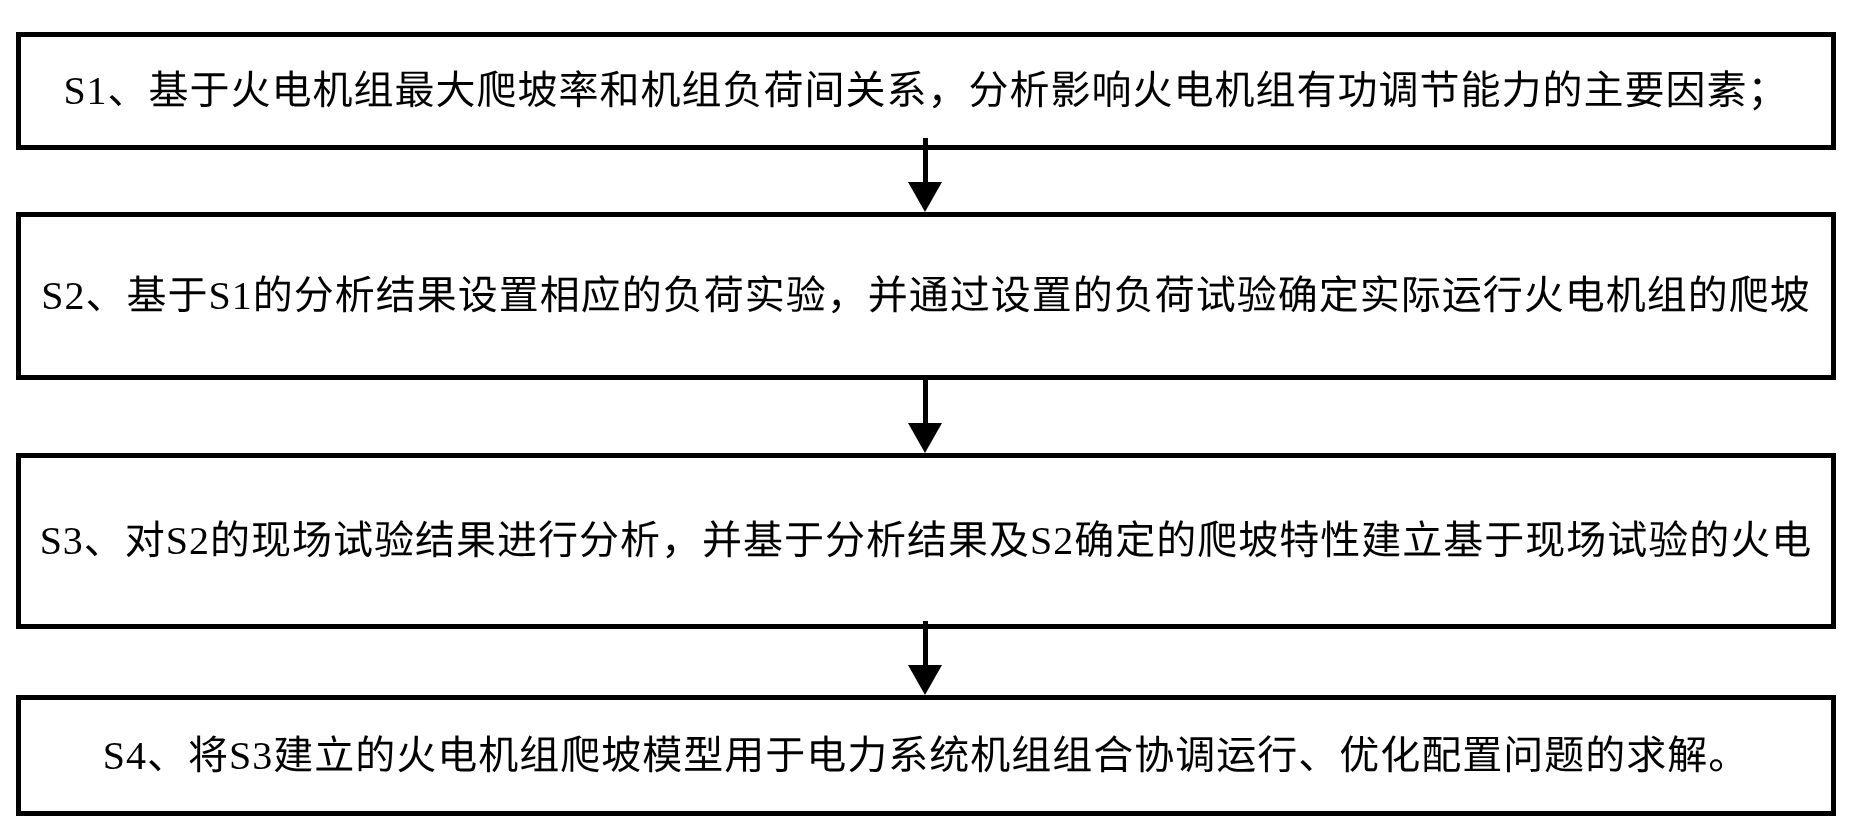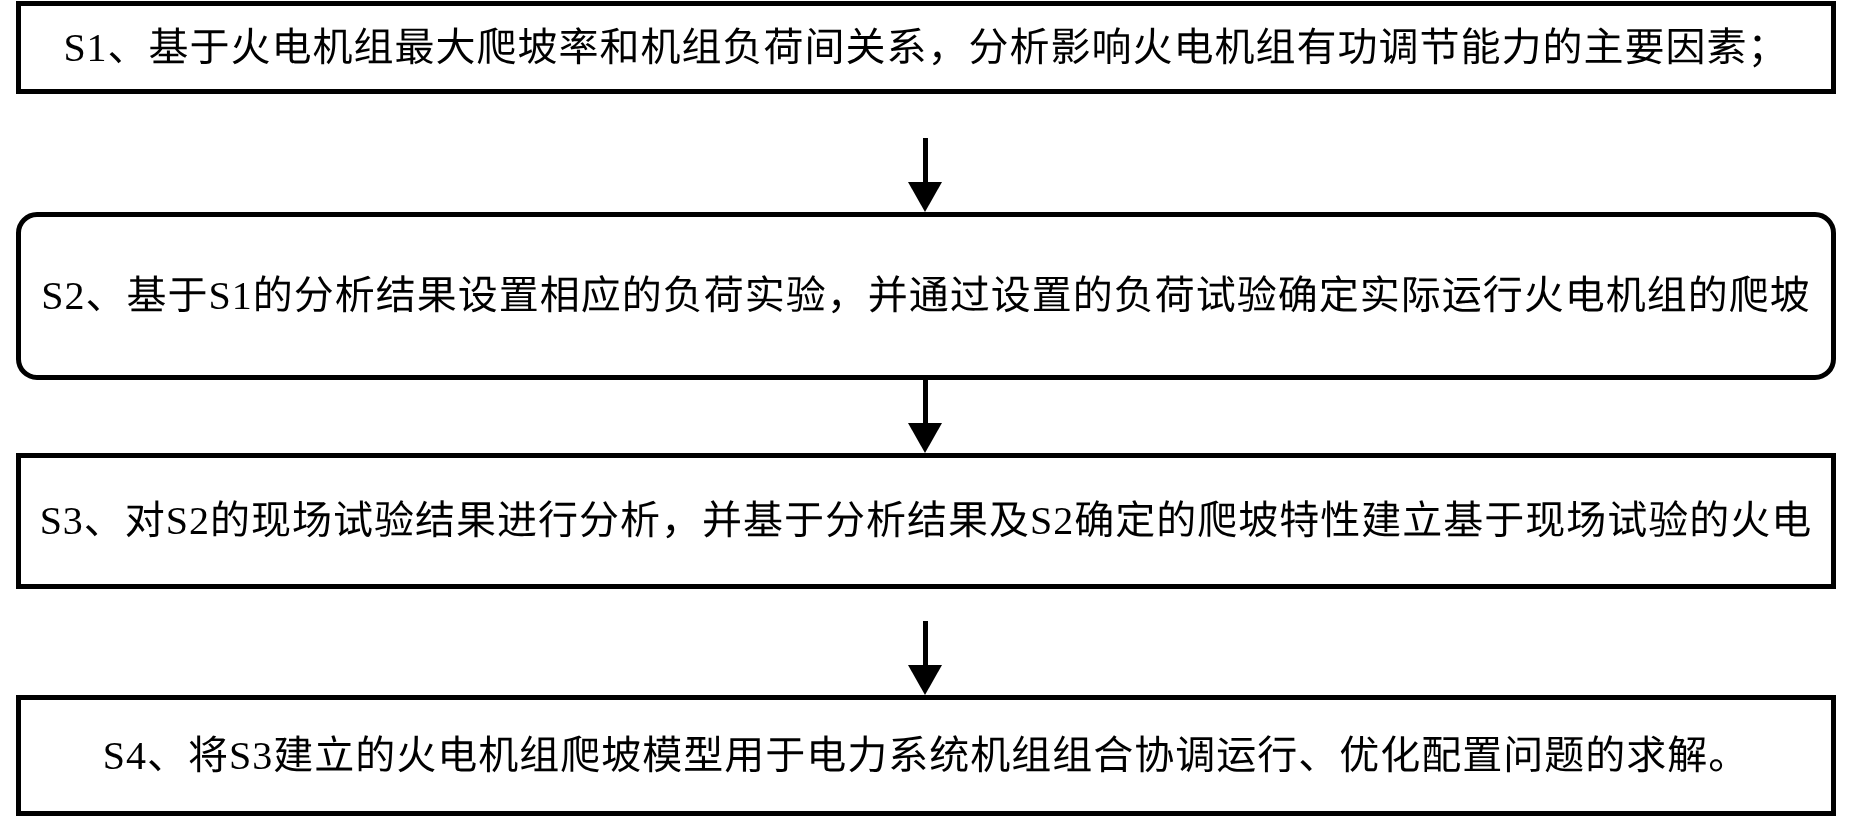--- a/index.html
+++ b/index.html
@@ -29,23 +29,23 @@
     justify-content: center;
     text-align: center;
   }
   .step-line {
     font-size: 40px;
     line-height: 70px;
     letter-spacing: 1px;
     white-space: nowrap;
     color: #000000;
   }
-  .box-s1 { top: 1px;  height: 93px; }
-  .box-s2 { top: 212px; height: 168px; border-radius: 21px; }
-  .box-s3 { top: 453px; height: 136px; }
+  .box-s1 { top: 32px;  height: 118px; }
+  .box-s2 { top: 212px; height: 168px; }
+  .box-s3 { top: 453px; height: 176px; }
   .box-s4 { top: 695px; height: 121px; justify-content: center; }
 
   .flow-arrow {
     position: absolute;
     left: 908px;           
     width: 34px;
     display: flex;
     flex-direction: column;
     align-items: center;
   }

